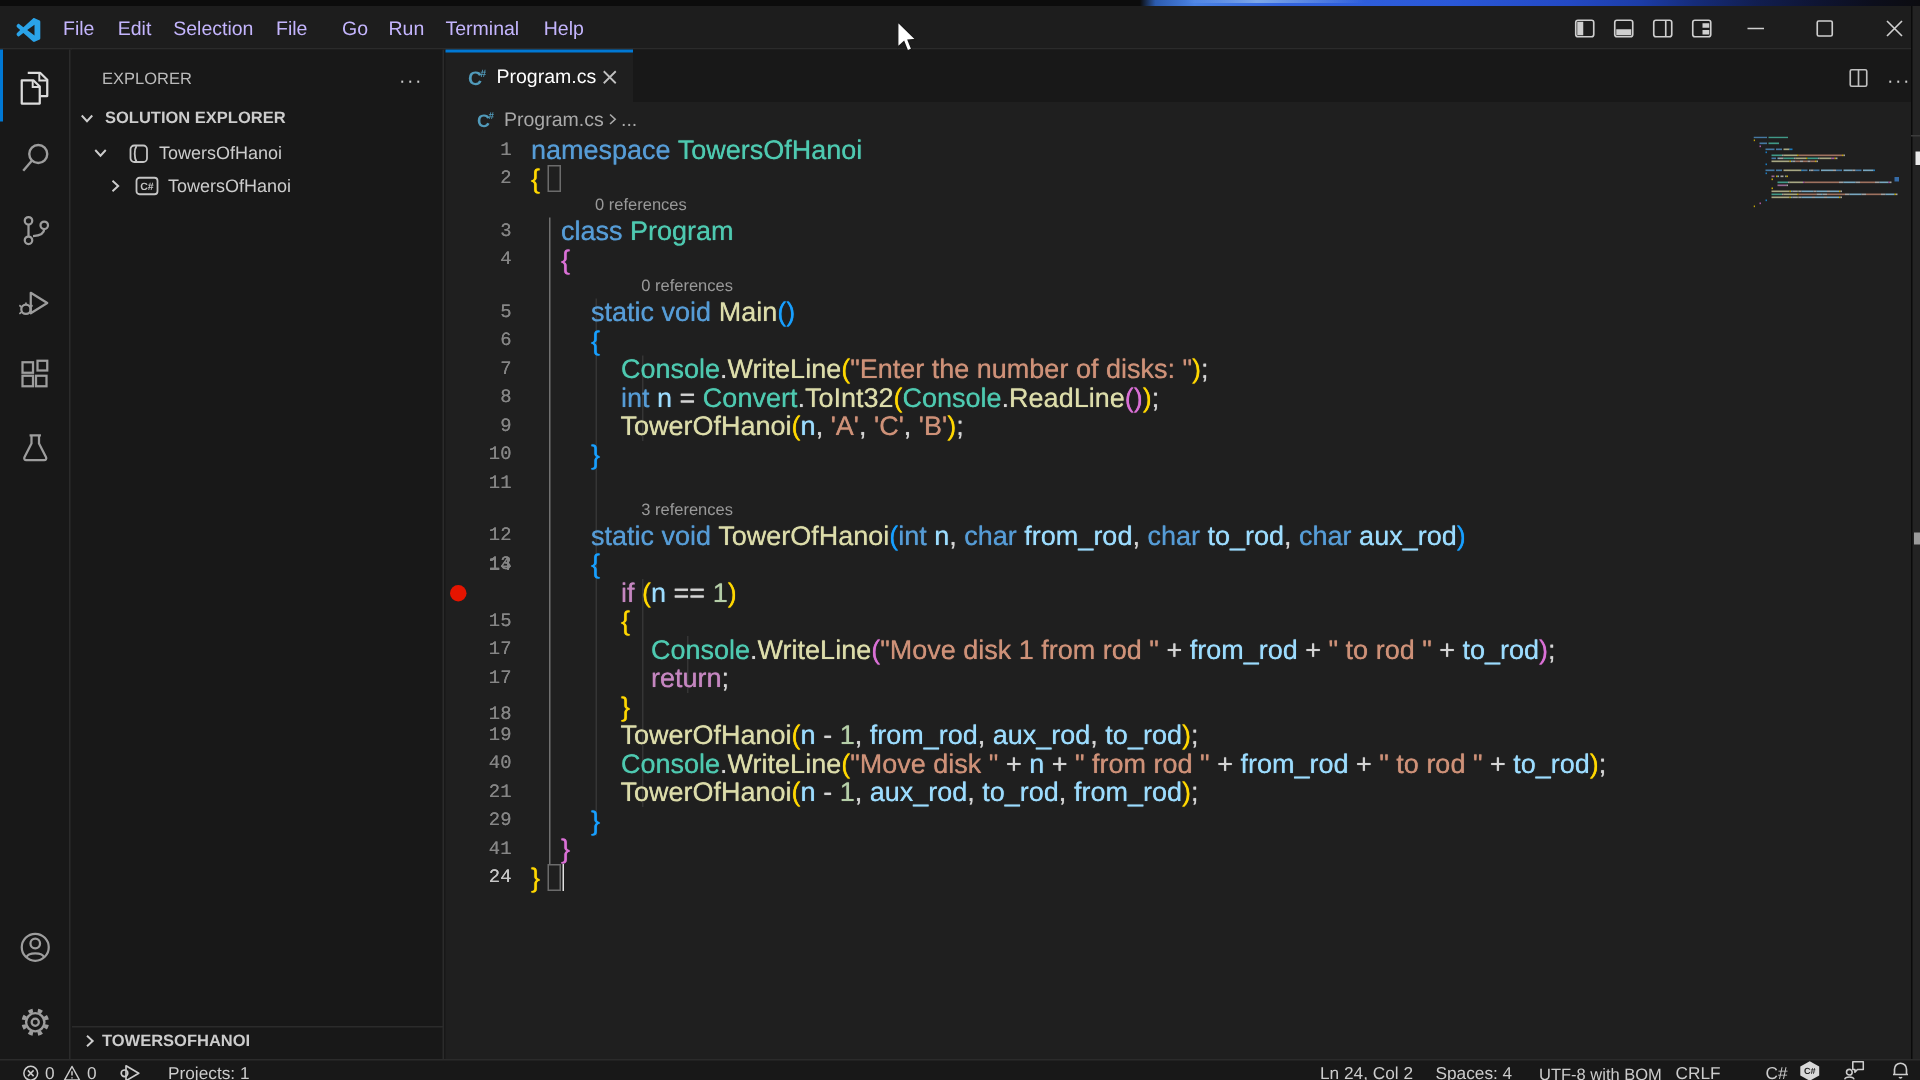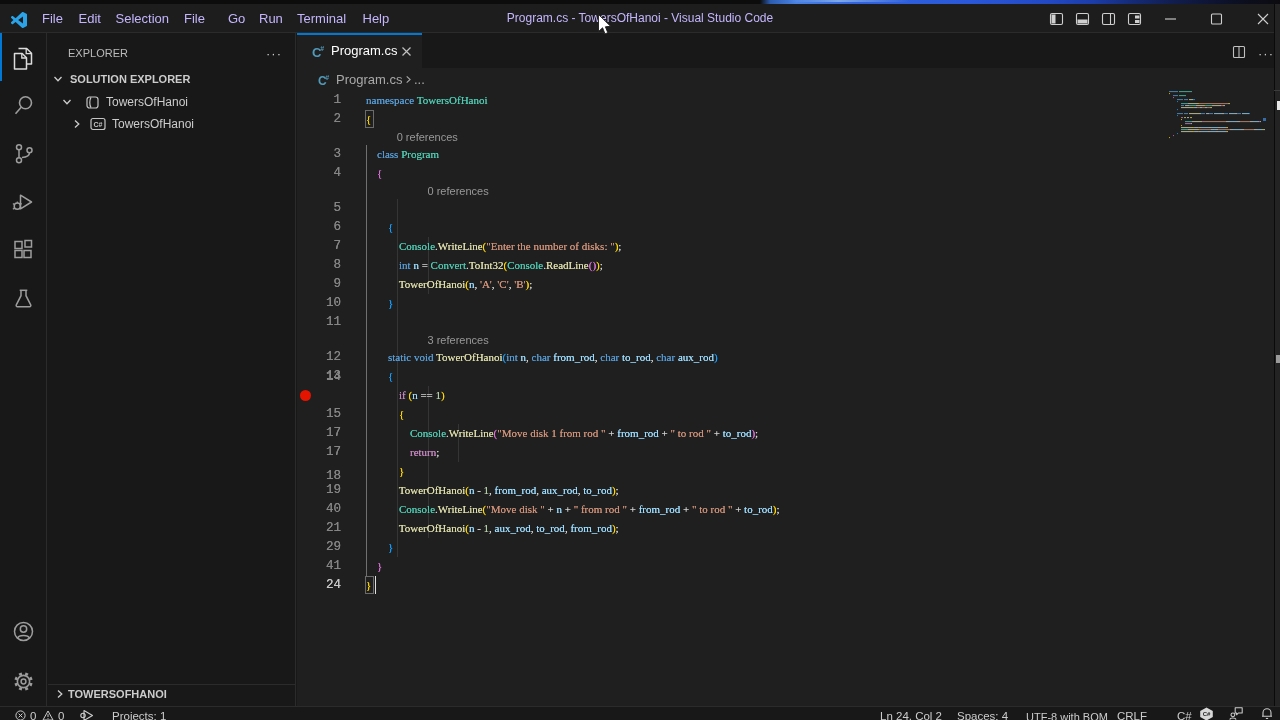--- a/index.html
+++ b/index.html
@@ -1,19 +1,19 @@
 <!DOCTYPE html>
 <html><head><meta charset="utf-8">
 <style>
 *{margin:0;padding:0;box-sizing:border-box}
 html,body{width:1280px;height:720px;overflow:hidden;background:#181818}
 #root{position:relative;width:1280px;height:720px;font-family:"Liberation Sans",sans-serif;overflow:hidden}
 .abs{position:absolute}
 .ln{position:absolute;left:300px;width:41px;text-align:right;color:#858585;font-family:"Liberation Mono",monospace;font-size:12.6px;line-height:19px;text-shadow:0 0 0.4px}
-.cl{position:absolute;left:366px;font-family:Liberation Serif, serif;font-size:11px;line-height:19px;white-space:pre;color:#D4D4D4;text-shadow:0 0 0.5px}
+.cl{position:absolute;left:354px;font-family:Liberation Sans, sans-serif;font-size:18px;line-height:19px;white-space:pre;color:#D4D4D4;text-shadow:0 0 0.5px}
 .lens{position:absolute;color:#999999;font-size:11px;line-height:16px;font-family:"Liberation Sans",sans-serif}
 .guide{position:absolute;width:1px;background:#353535}
 .menu{position:absolute;top:4px;height:29px;line-height:29px;color:#c4b5fd;font-size:13px}
 .sbtxt{color:#cccccc;font-size:11.5px;line-height:14px}
 svg{display:block}
 </style></head><body>
 <div id="root">
 <div class="abs" style="left:0;top:0;width:1280px;height:4px;background:#0c0c0c"></div>
 <div class="abs" style="left:760px;top:0;width:520px;height:4px;background:linear-gradient(90deg,#0c0c0c 0%,#2c5cb0 2%,#4a82e4 7%,#3263de 18%,#2a58d8 40%,#2349c4 55%,#1c3da8 64%,#152c7a 71%,#111e50 79%,#0e1432 87%,#0c0e1c 94%,#0c0c10 100%)"></div>
 <div class="abs" style="left:790px;top:0;width:120px;height:2px;background:linear-gradient(90deg,rgba(130,170,235,0),#7ea8e8 40%,rgba(100,140,220,0))"></div>
@@ -22,21 +22,20 @@
 <path fill="#2aa3e8" d="M96.5 10.8 75.5 0.7c-2.3-1.1-5-.6-6.8 1.2L28.6 38.5 11.1 25.2c-1.6-1.2-3.9-1.1-5.4.2L.1 30.5c-1.8 1.7-1.8 4.5 0 6.2L15.3 50.5.1 64.3c-1.8 1.7-1.8 4.5 0 6.2l5.6 5.1c1.5 1.4 3.8 1.5 5.4.2l17.5-13.3 40.1 35.6c1.8 1.8 4.5 2.3 6.8 1.2l21-10.1c2.4-1.2 4-3.6 4-6.3V17.1c0-2.7-1.6-5.1-4-6.3zM75 72.5 44.6 50.5 75 28.5v44z"></path>
     </svg>
 <div class="menu" style="left:42px">File</div>
 <div class="menu" style="left:78.5px">Edit</div>
 <div class="menu" style="left:115.5px">Selection</div>
 <div class="menu" style="left:184px">File</div>
 <div class="menu" style="left:228px">Go</div>
 <div class="menu" style="left:259px">Run</div>
 <div class="menu" style="left:297px">Terminal</div>
 <div class="menu" style="left:362.5px">Help</div>
-<div class="menu" style="left:0;width:1280px;text-align:center;font-size:12px">Program.cs - TowersOfHanoi - Visual Studio Code</div>
 <svg class="abs" style="left:1049px;top:11px" width="226" height="16" viewBox="0 0 226 16">
 <g stroke="#cfcfcf" stroke-width="1.1" fill="none">
 <rect x="1.5" y="2.5" width="12" height="11" rx="1.5"></rect>
 <rect x="27.5" y="2.5" width="12" height="11" rx="1.5"></rect>
 <rect x="53.5" y="2.5" width="12" height="11" rx="1.5"></rect>
 <rect x="79.5" y="2.5" width="12" height="11" rx="1.5"></rect>
 </g>
 <rect x="2.5" y="3.5" width="4" height="9" fill="#cfcfcf"></rect>
 <rect x="28.5" y="8.5" width="10" height="4" fill="#cfcfcf"></rect>
 <line x1="61.5" y1="3" x2="61.5" y2="13" stroke="#cfcfcf" stroke-width="1.1"></line>
@@ -149,20 +148,21 @@
 <div class="guide" style="left:458.2px;top:423.5px;height:38.0px;background:#353535"></div>
 <div class="ln" style="top:90.5px">1</div>
 <div class="cl" style="top:90.5px"><span style="color:#569CD6">namespace</span> <span style="color:#4EC9B0">TowersOfHanoi</span></div>
 <div class="ln" style="top:109.5px">2</div>
 <div class="cl" style="top:109.5px"><span style="color:#FFD700">{</span></div>
 <div class="ln" style="top:144.5px">3</div>
 <div class="cl" style="top:144.5px">    <span style="color:#569CD6">class</span> <span style="color:#4EC9B0">Program</span></div>
 <div class="ln" style="top:163.5px">4</div>
 <div class="cl" style="top:163.5px">    <span style="color:#DA70D6">{</span></div>
 <div class="ln" style="top:198.5px">5</div>
+<div class="cl" style="top:198.5px">        <span style="color:#569CD6">static</span> <span style="color:#569CD6">void</span> <span style="color:#DCDCAA">Main</span><span style="color:#179FFF">()</span></div>
 <div class="ln" style="top:217.5px">6</div>
 <div class="cl" style="top:217.5px">        <span style="color:#179FFF">{</span></div>
 <div class="ln" style="top:236.5px">7</div>
 <div class="cl" style="top:236.5px">            <span style="color:#4EC9B0">Console</span><span style="color:#D4D4D4">.</span><span style="color:#DCDCAA">WriteLine</span><span style="color:#FFD700">(</span><span style="color:#CE9178">"Enter the number of disks: "</span><span style="color:#FFD700">)</span><span style="color:#D4D4D4">;</span></div>
 <div class="ln" style="top:255.5px">8</div>
 <div class="cl" style="top:255.5px">            <span style="color:#569CD6">int</span> <span style="color:#9CDCFE">n</span><span style="color:#D4D4D4"> = </span><span style="color:#4EC9B0">Convert</span><span style="color:#D4D4D4">.</span><span style="color:#DCDCAA">ToInt32</span><span style="color:#FFD700">(</span><span style="color:#4EC9B0">Console</span><span style="color:#D4D4D4">.</span><span style="color:#DCDCAA">ReadLine</span><span style="color:#DA70D6">()</span><span style="color:#FFD700">)</span><span style="color:#D4D4D4">;</span></div>
 <div class="ln" style="top:274.5px">9</div>
 <div class="cl" style="top:274.5px">            <span style="color:#DCDCAA">TowerOfHanoi</span><span style="color:#FFD700">(</span><span style="color:#9CDCFE">n</span><span style="color:#D4D4D4">, </span><span style="color:#CE9178">'A'</span><span style="color:#D4D4D4">, </span><span style="color:#CE9178">'C'</span><span style="color:#D4D4D4">, </span><span style="color:#CE9178">'B'</span><span style="color:#FFD700">)</span><span style="color:#D4D4D4">;</span></div>
 <div class="ln" style="top:293.5px">10</div>
 <div class="cl" style="top:293.5px">        <span style="color:#179FFF">}</span></div>

